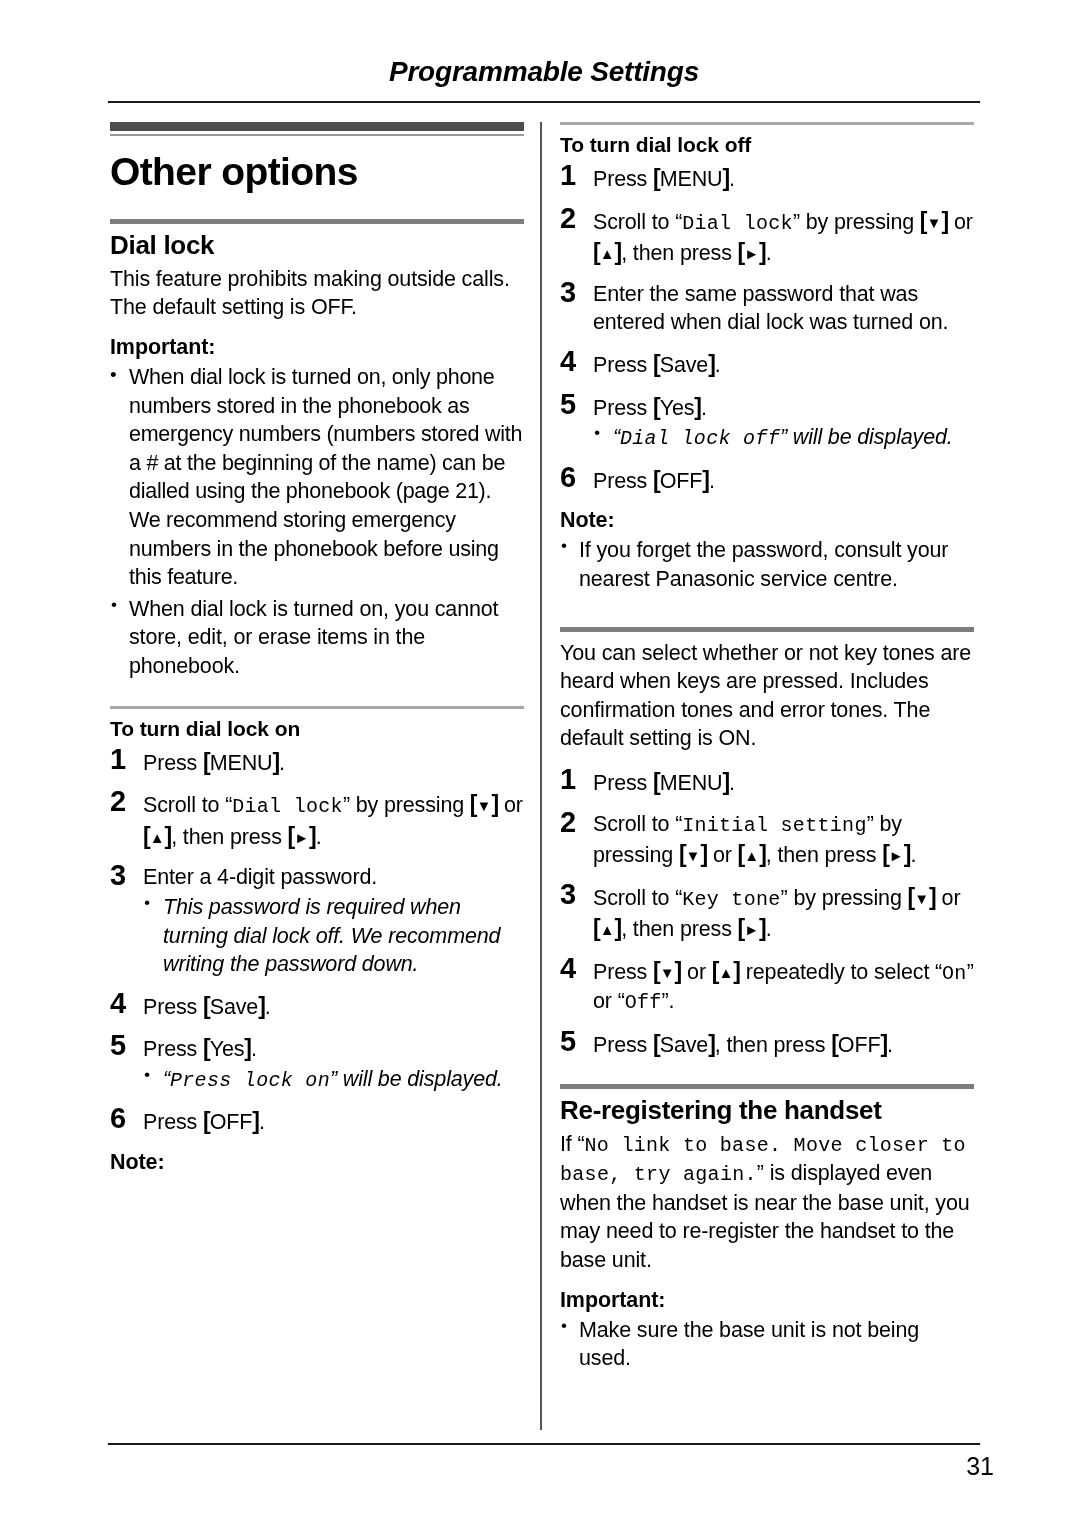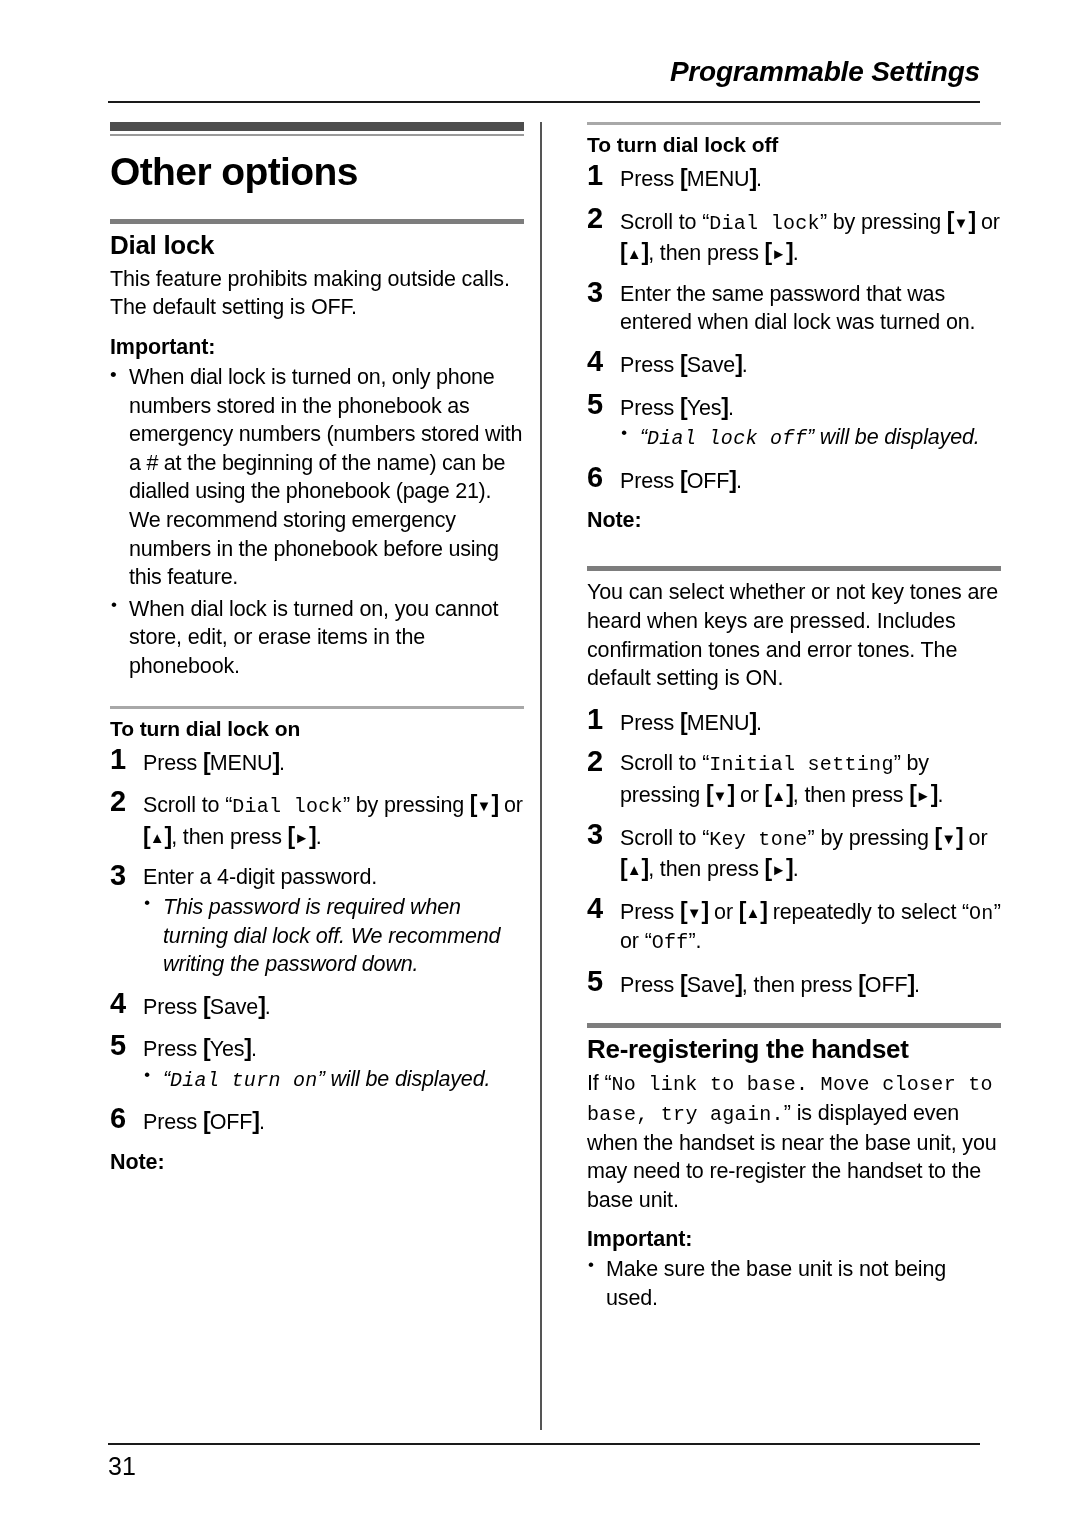--- a/index.html
+++ b/index.html
@@ -22,21 +22,21 @@
     width: 1080px;
     height: 1528px;
   }
 
   
   .running-head {
     position: absolute;
     left: 108px;
     top: 56px;
     width: 872px;
-    text-align: right;
+    text-align: center;
     font-size: 28px;
     font-weight: bold;
     font-style: italic;
     letter-spacing: -0.2px;
   }
   .head-rule {
     position: absolute;
     left: 108px;
     top: 101px;
     width: 872px;
@@ -44,21 +44,21 @@
     background: #1a1a1a;
   }
 
   
   .col {
     position: absolute;
     top: 122px;
     width: 414px;
   }
   .col-left  { left: 110px; }
-  .col-right { left: 560px; margin-left: 27px; }
+  .col-right { left: 560px; }
 
   .col-divider {
     position: absolute;
     left: 540px;
     top: 122px;
     width: 2px;
     height: 1308px;
     background: #555555;
   }
 
@@ -227,23 +227,24 @@
   .foot-rule {
     position: absolute;
     left: 108px;
     top: 1443px;
     width: 872px;
     height: 2px;
     background: #1a1a1a;
   }
   .page-number {
     position: absolute;
-    left: 108px;
+    left: 122px;
     top: 1452px;
     width: 872px;
+    text-align: right;
     font-size: 25px;
     font-weight: normal;
   }
 
   .spacer-sm { height: 12px; }
   .spacer-md { height: 22px; }
   .spacer-lg { height: 30px; }
 </style>
 </head>
 <body>
@@ -304,21 +305,21 @@
         <span class="step-num">4</span>
         <span><span>Press</span>
           <span class="key"><span class="brk">[</span><span class="klabel">Save</span><span class="brk">]</span></span><span>.</span></span>
       </li>
 
       <li>
         <span class="step-num">5</span>
         <span><span>Press</span>
           <span class="key"><span class="brk">[</span><span class="klabel">Yes</span><span class="brk">]</span></span><span>.</span></span>
         <ul class="sub-bullets">
-          <li><span>“</span><span class="mono">Dial turn on</span><span>” will be displayed.</span></li>
+          <li><span>“</span><span class="mono">Press lock on</span><span>” will be displayed.</span></li>
         </ul>
       </li>
 
       <li>
         <span class="step-num">6</span>
         <span><span>Press</span>
           <span class="key"><span class="brk">[</span><span class="klabel">OFF</span><span class="brk">]</span></span><span>.</span></span>
       </li>
     </ol>
 
@@ -368,20 +369,23 @@
       </li>
 
       <li>
         <span class="step-num">6</span>
         <span><span>Press</span>
           <span class="key"><span class="brk">[</span><span class="klabel">OFF</span><span class="brk">]</span></span><span>.</span></span>
       </li>
     </ol>
 
     <div class="label-bold">Note:</div>
+    <ul class="bullets">
+      <li>If you forget the password, consult your nearest Panasonic service centre.</li>
+    </ul>
 
     <div class="spacer-lg"></div>
 
     <div class="h2-rule"></div>
     <p class="body-text">You can select whether or not key tones are heard when keys are pressed. Includes confirmation tones and error tones. The default setting is ON.</p>
 
     <div class="spacer-sm"></div>
 
     <ol class="steps">
       <li>

